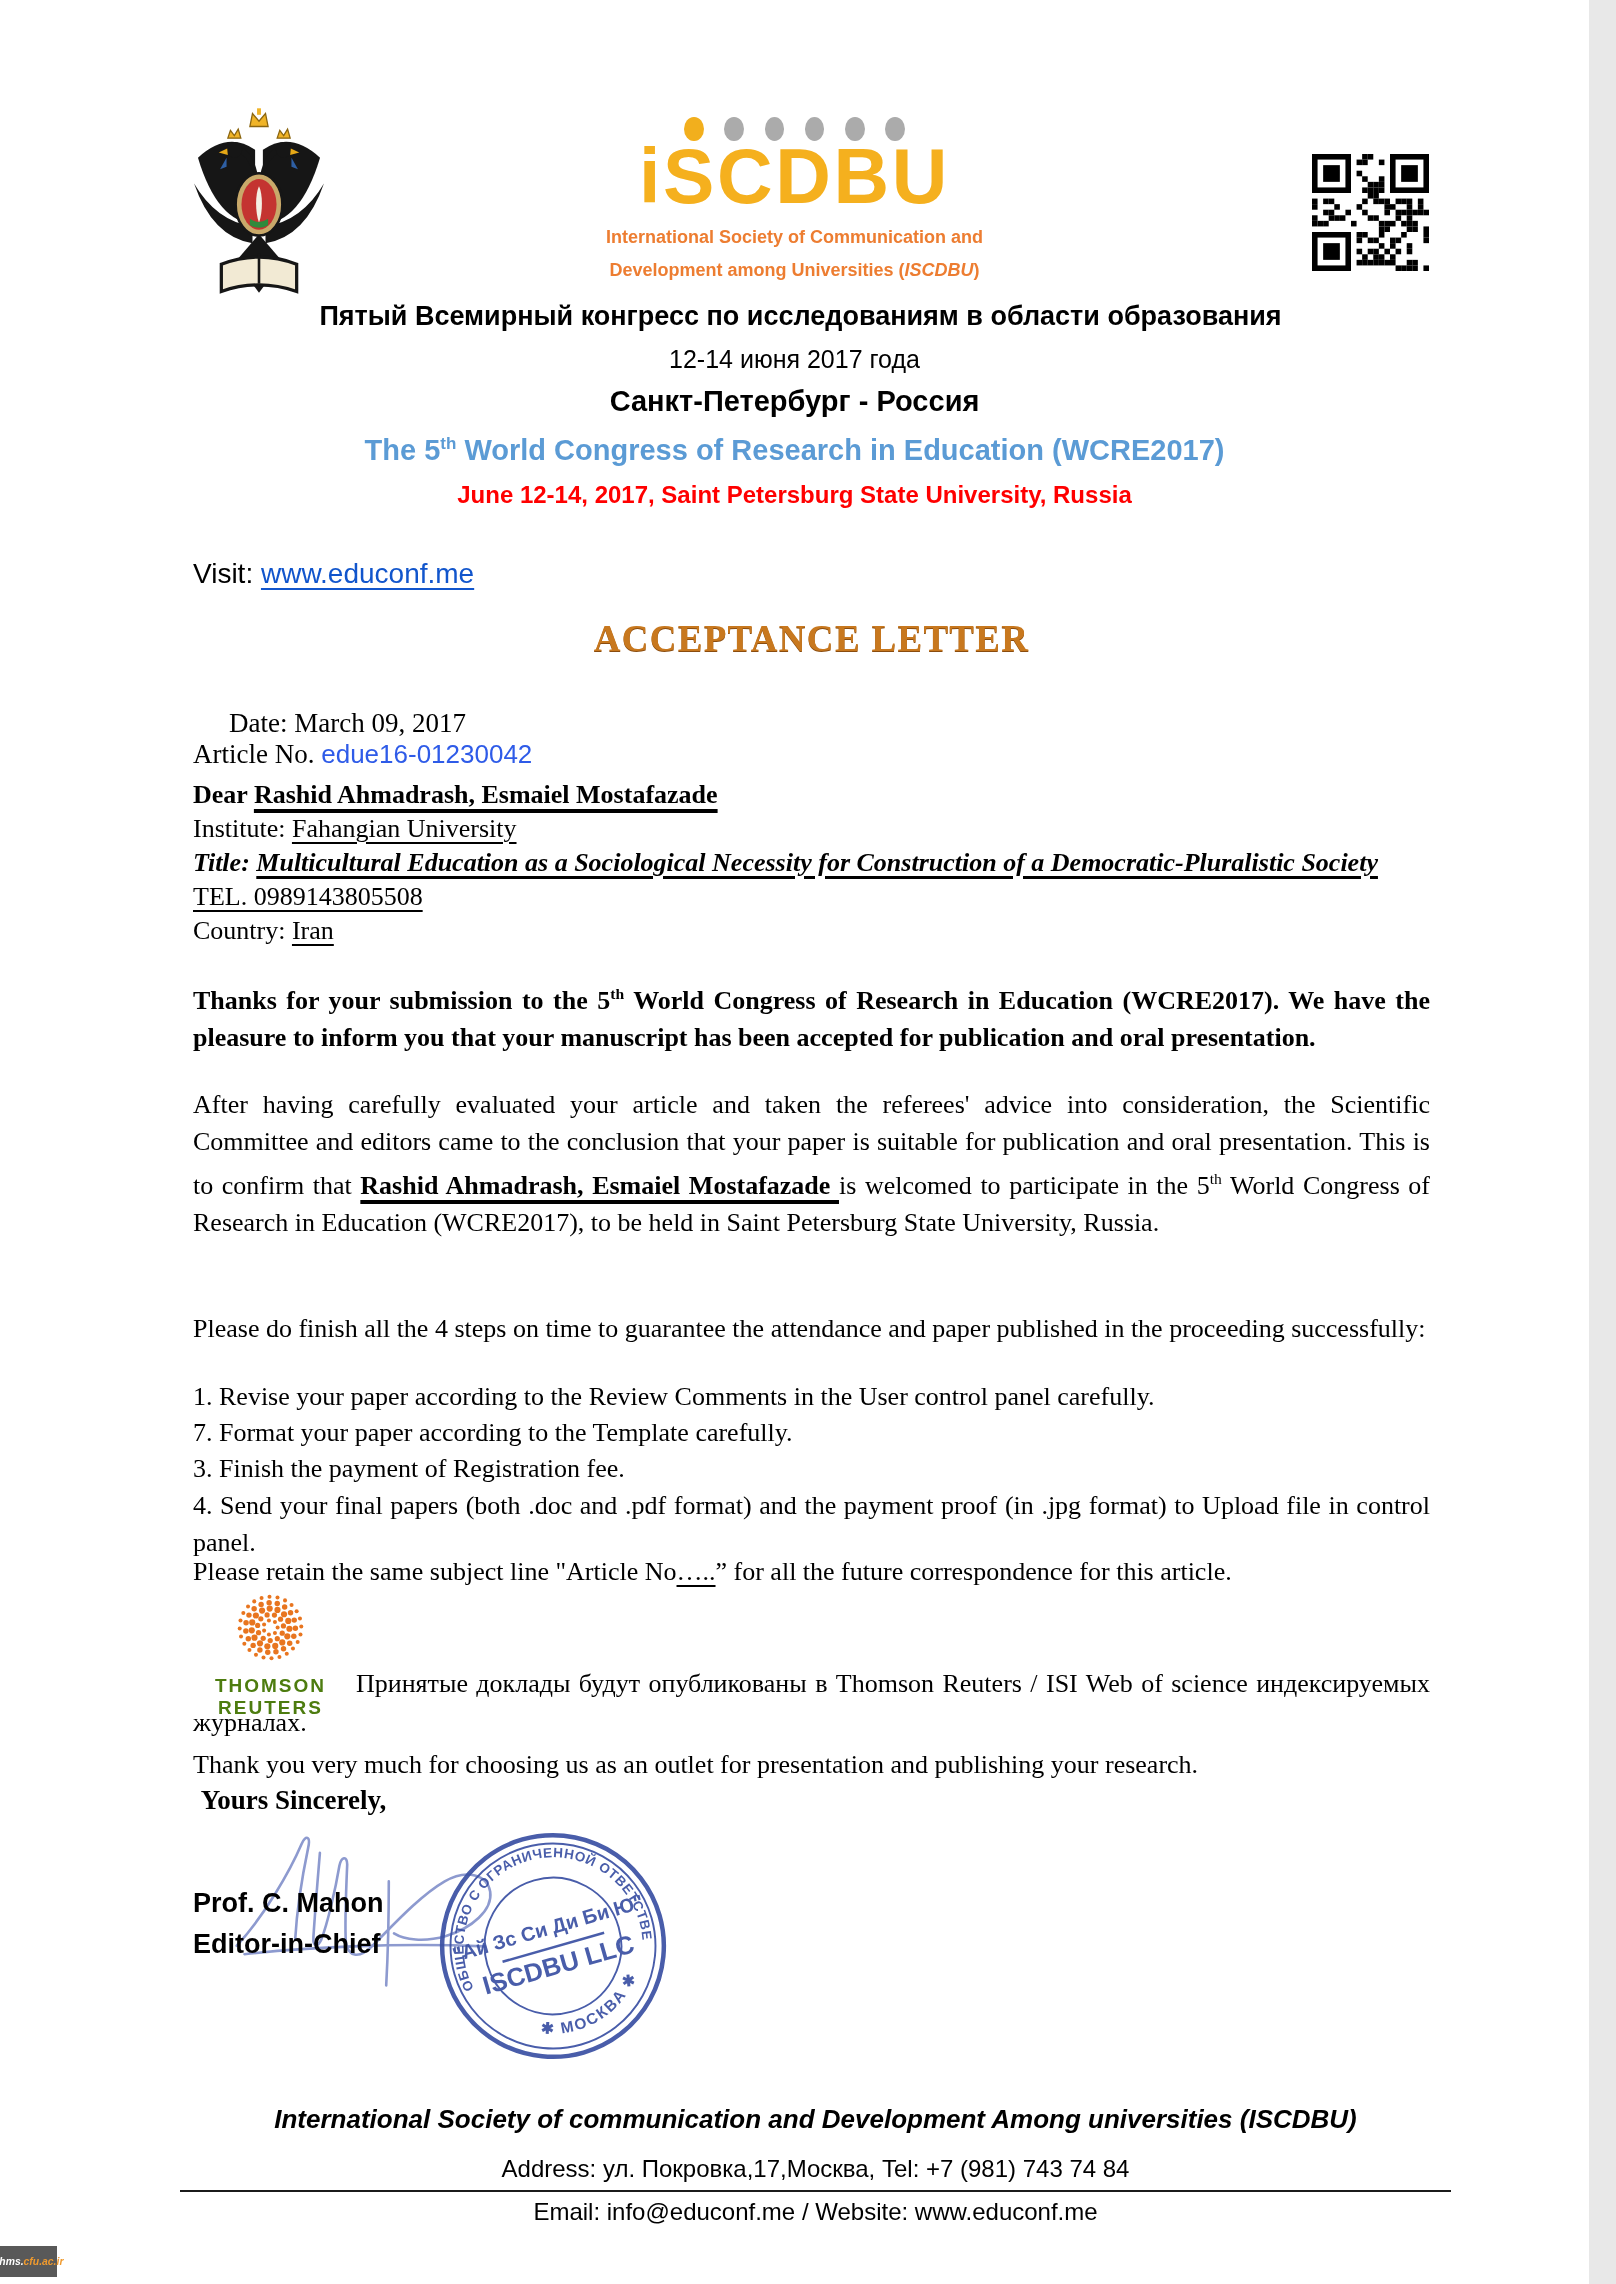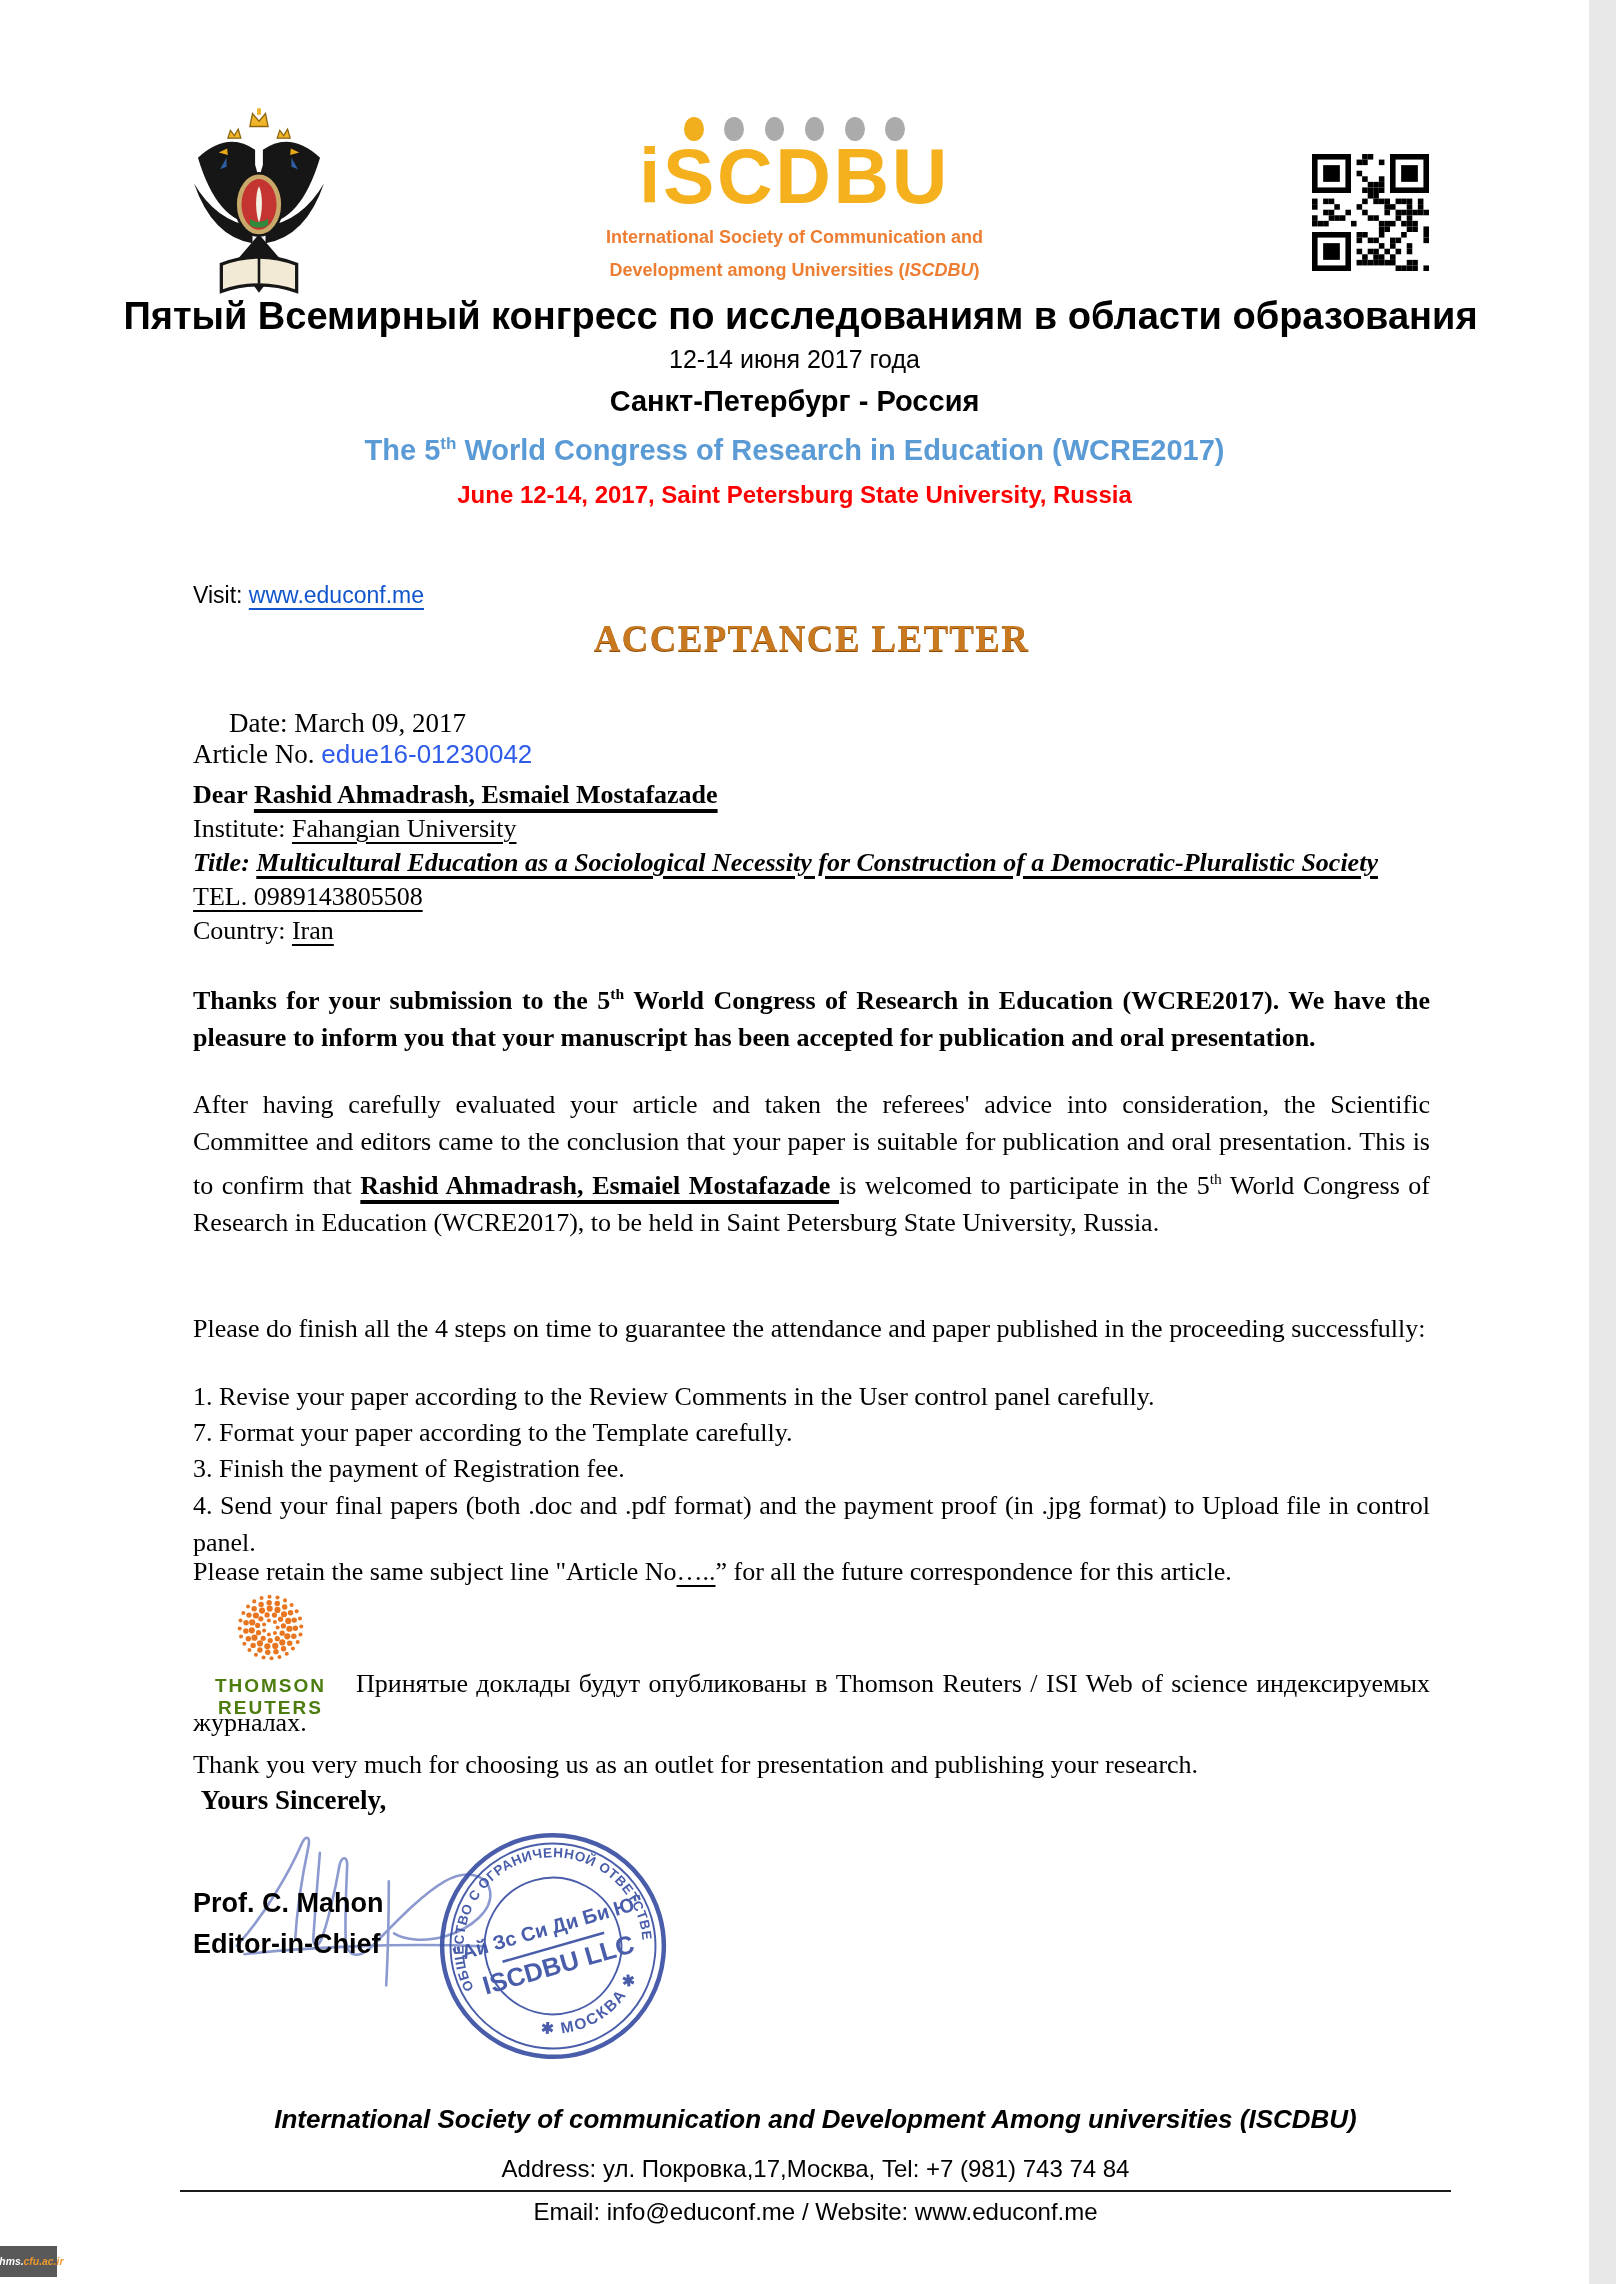--- a/index.html
+++ b/index.html
@@ -13,29 +13,29 @@
   .logo-dots span{display:inline-block;width:19.5px;height:24px;border-radius:50%;margin:0 10.4px;background:#ababab;}
   .logo-dots span:first-child{background:#F2AF1D;}
   .logo-word{font-family:"Liberation Sans",sans-serif;font-weight:800;font-size:77px;line-height:65px;
              color:#F5B01E;letter-spacing:2.6px;margin-top:1.3px;}
   .logo-sub{font-family:"Liberation Sans",sans-serif;font-weight:700;font-size:18px;line-height:33px;
             color:#ED7D31;margin-top:11.7px;}
   .qr-box{position:absolute;left:1312px;top:154px;width:117px;height:117px;background:#fff;}
 
   
   .congress{position:absolute;left:0;top:299px;width:100%;text-align:center;font-family:"Liberation Sans",sans-serif;}
-  .ru-title{font-size:38px;font-weight:700;line-height:34px;padding-left:12px;}
+  .ru-title{font-size:27px;font-weight:700;line-height:34px;padding-left:12px;}
   .ru-dates{font-size:25px;line-height:29px;margin-top:11.7px;}
   .ru-city{font-size:29px;font-weight:700;line-height:34px;margin-top:10.4px;}
   .en-title{font-size:29px;font-weight:700;line-height:34px;margin-top:9px;color:#5B9BD5;}
   .en-title sup{font-size:17px;}
   .en-dates{font-size:24px;font-weight:700;line-height:27px;margin-top:14.3px;color:#FF0000;}
 
   
-  .visit{top:558px;font-family:"Liberation Sans",sans-serif;font-size:23px;margin-top:24px;}
+  .visit{top:558px;font-family:"Liberation Sans",sans-serif;font-size:28px;}
   .visit a{color:#1155CC;text-decoration:underline;text-underline-offset:4.6px;}
   .accept-title{top:617px;text-align:center;font-size:37px;font-weight:700;letter-spacing:1.3px;color:#C8781E;
                 text-shadow:0 0.7px 0 #8a4c0f;}
   .date-row{top:708px;display:flex;justify-content:space-between;font-size:27px;flex-direction:column;}
   .date-row .left{padding-left:36px;}
   .date-row .right{padding-right:39px;}
   .art-no{font-family:"Liberation Sans",sans-serif;font-size:26px;color:#2E5BE8;}
   .dear-block{top:778px;font-size:26px;line-height:34px;}
   .u{text-decoration:underline;text-decoration-thickness:2px;text-underline-offset:4.6px;}
   .u-thick{text-decoration:underline;text-decoration-thickness:3.9px;text-underline-offset:5.9px;}

